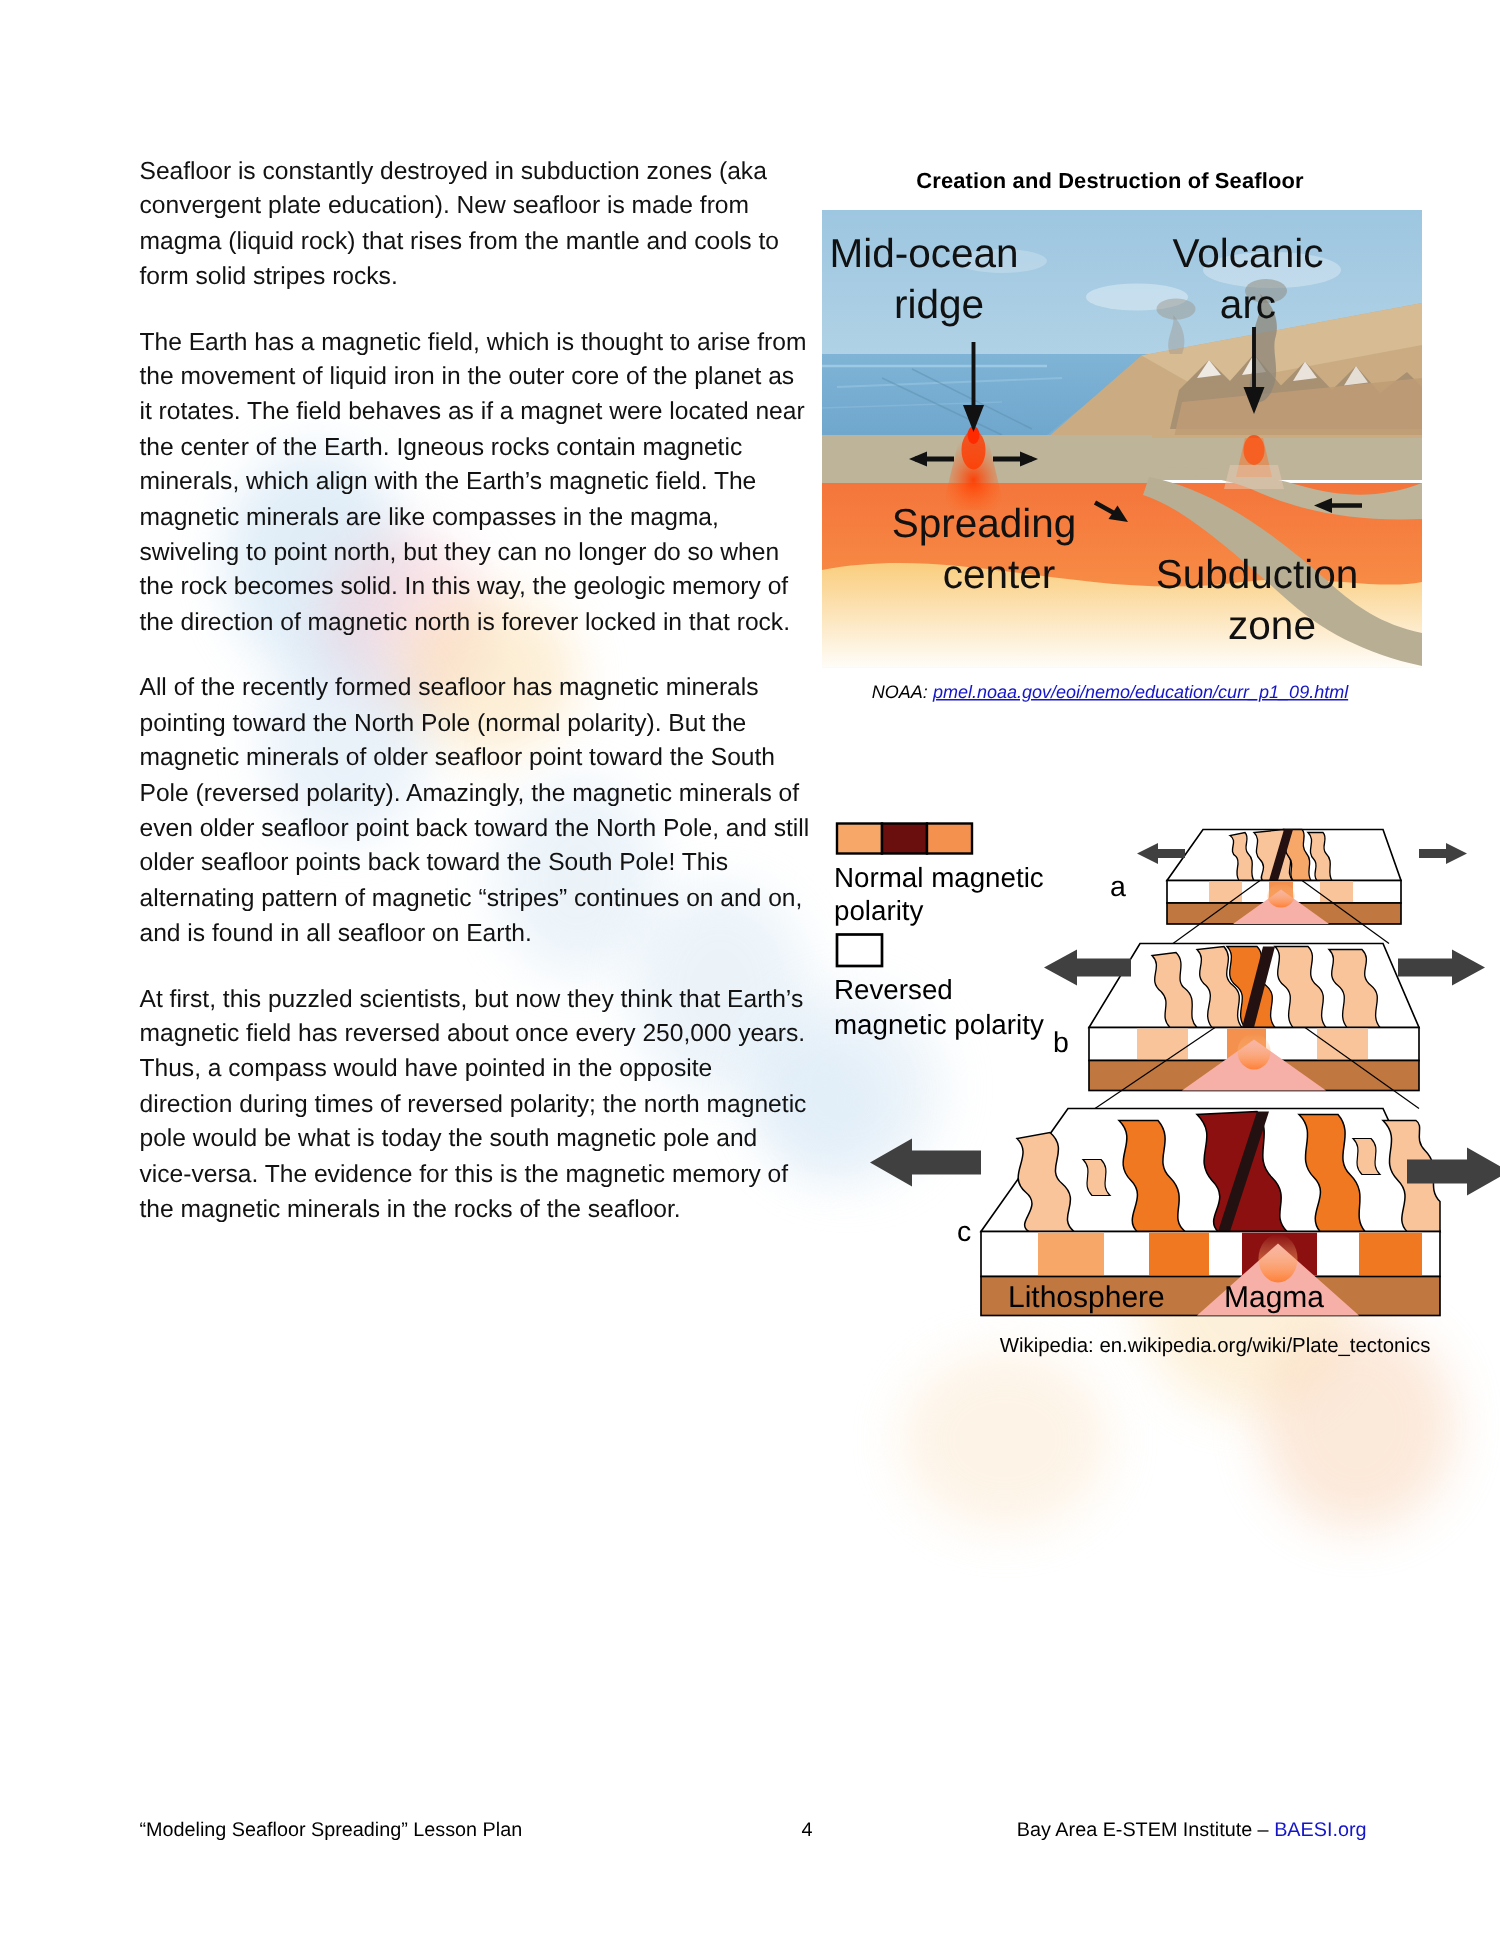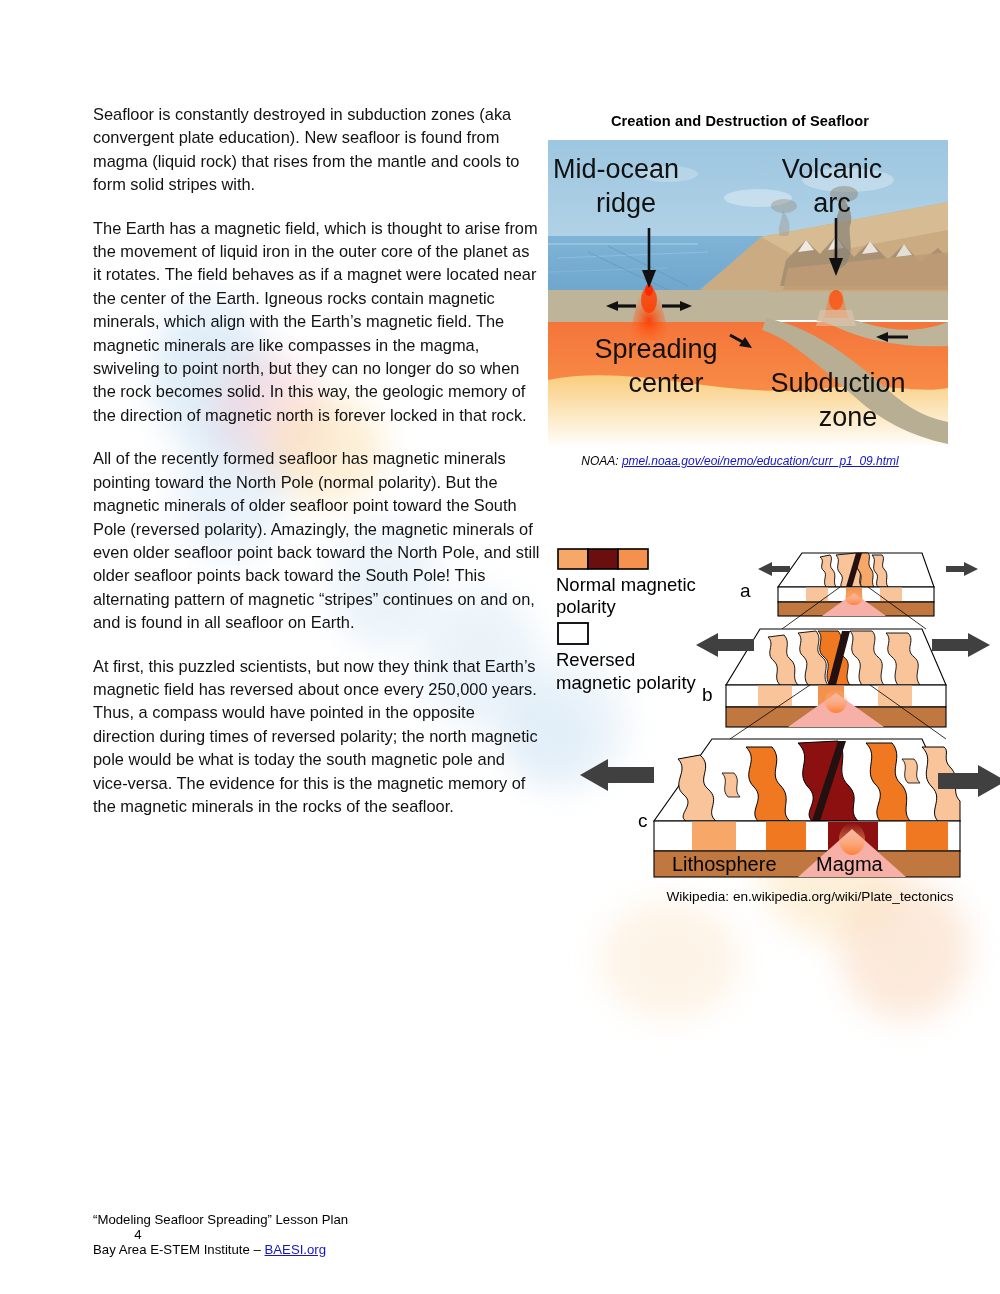--- a/index.html
+++ b/index.html
@@ -119,28 +119,26 @@
 
   
   .footer {
     position: absolute;
     left: 93px;
     top: 1212px;
     width: 818px;
     font-size: 13.2px;
     display: flex;
     align-items: baseline;
-    flex-direction: column;
   }
   .footer-left { width: 400px; text-align: left; }
   .footer-center { width: 90px; text-align: center; }
   .footer-right { flex: 1; text-align: right; }
   .footer-right .lnk {
     color: #1414c8;
-    text-decoration: underline;
   }
 </style>
 </head>
 <body>
 
 <div class="page">
 
   <div class="watermark">
     <div class="blob blob1"></div>
     <div class="blob blob2"></div>
@@ -151,21 +149,21 @@
     <div class="blob blob7"></div>
     <div class="blob blob11"></div>
     <div class="blob blob8"></div>
     <div class="blob blob9"></div>
     <div class="blob blob10"></div>
   </div>
 
   <div class="content">
 
     <div class="col-left">
-      <p class="body-par"><span>Seafloor is constantly destroyed in </span><b>subduction zones</b><span> (aka </span><b>convergent plate education</b><span>). New seafloor is found from </span><b>magma</b><span> (liquid rock) that rises from the mantle and cools to form solid </span><b>stripes</b><span> with.</span></p>
+      <p class="body-par"><span>Seafloor is constantly destroyed in </span><b>subduction zones</b><span> (aka </span><b>convergent plate education</b><span>). New seafloor is made from </span><b>magma</b><span> (liquid rock) that rises from the mantle and cools to form solid </span><b>stripes</b><span> rocks.</span></p>
       <p class="body-par"><span>The Earth has a </span><b>magnetic field</b><span>, which is thought to arise from the movement of liquid iron in the outer core of the planet as it rotates. The field behaves as if a magnet were located near the center of the Earth. Igneous rocks contain magnetic minerals, which align with the Earth’s magnetic field. The magnetic minerals are like compasses in the magma, swiveling to point north, but they can no longer do so when the rock becomes solid. In this way, the geologic memory of the direction of magnetic north is forever locked in that rock.</span></p>
       <p class="body-par"><span>All of the recently formed seafloor has magnetic minerals pointing toward the North Pole (</span><b>normal polarity</b><span>). But the magnetic minerals of older seafloor point toward the South Pole (</span><b>reversed polarity</b><span>).  Amazingly, the magnetic minerals of even older seafloor point back toward the North Pole, and still older seafloor points back toward the South Pole!  This alternating pattern of magnetic “stripes” continues on and on, and is found in all seafloor on Earth.</span></p>
       <p class="body-par"><span>At first, this puzzled scientists, but now they think that Earth’s magnetic field has reversed about once every 250,000 years. Thus, a compass would have pointed in the opposite direction during times of reversed polarity; the north magnetic pole would be what is today the south magnetic pole and vice-versa. The evidence for this is the magnetic memory of the magnetic minerals in the rocks of the seafloor.</span></p>
     </div>
 
     <div class="col-right">
 
       <div>
         <div class="fig1-title">Creation and Destruction of Seafloor</div>
 

